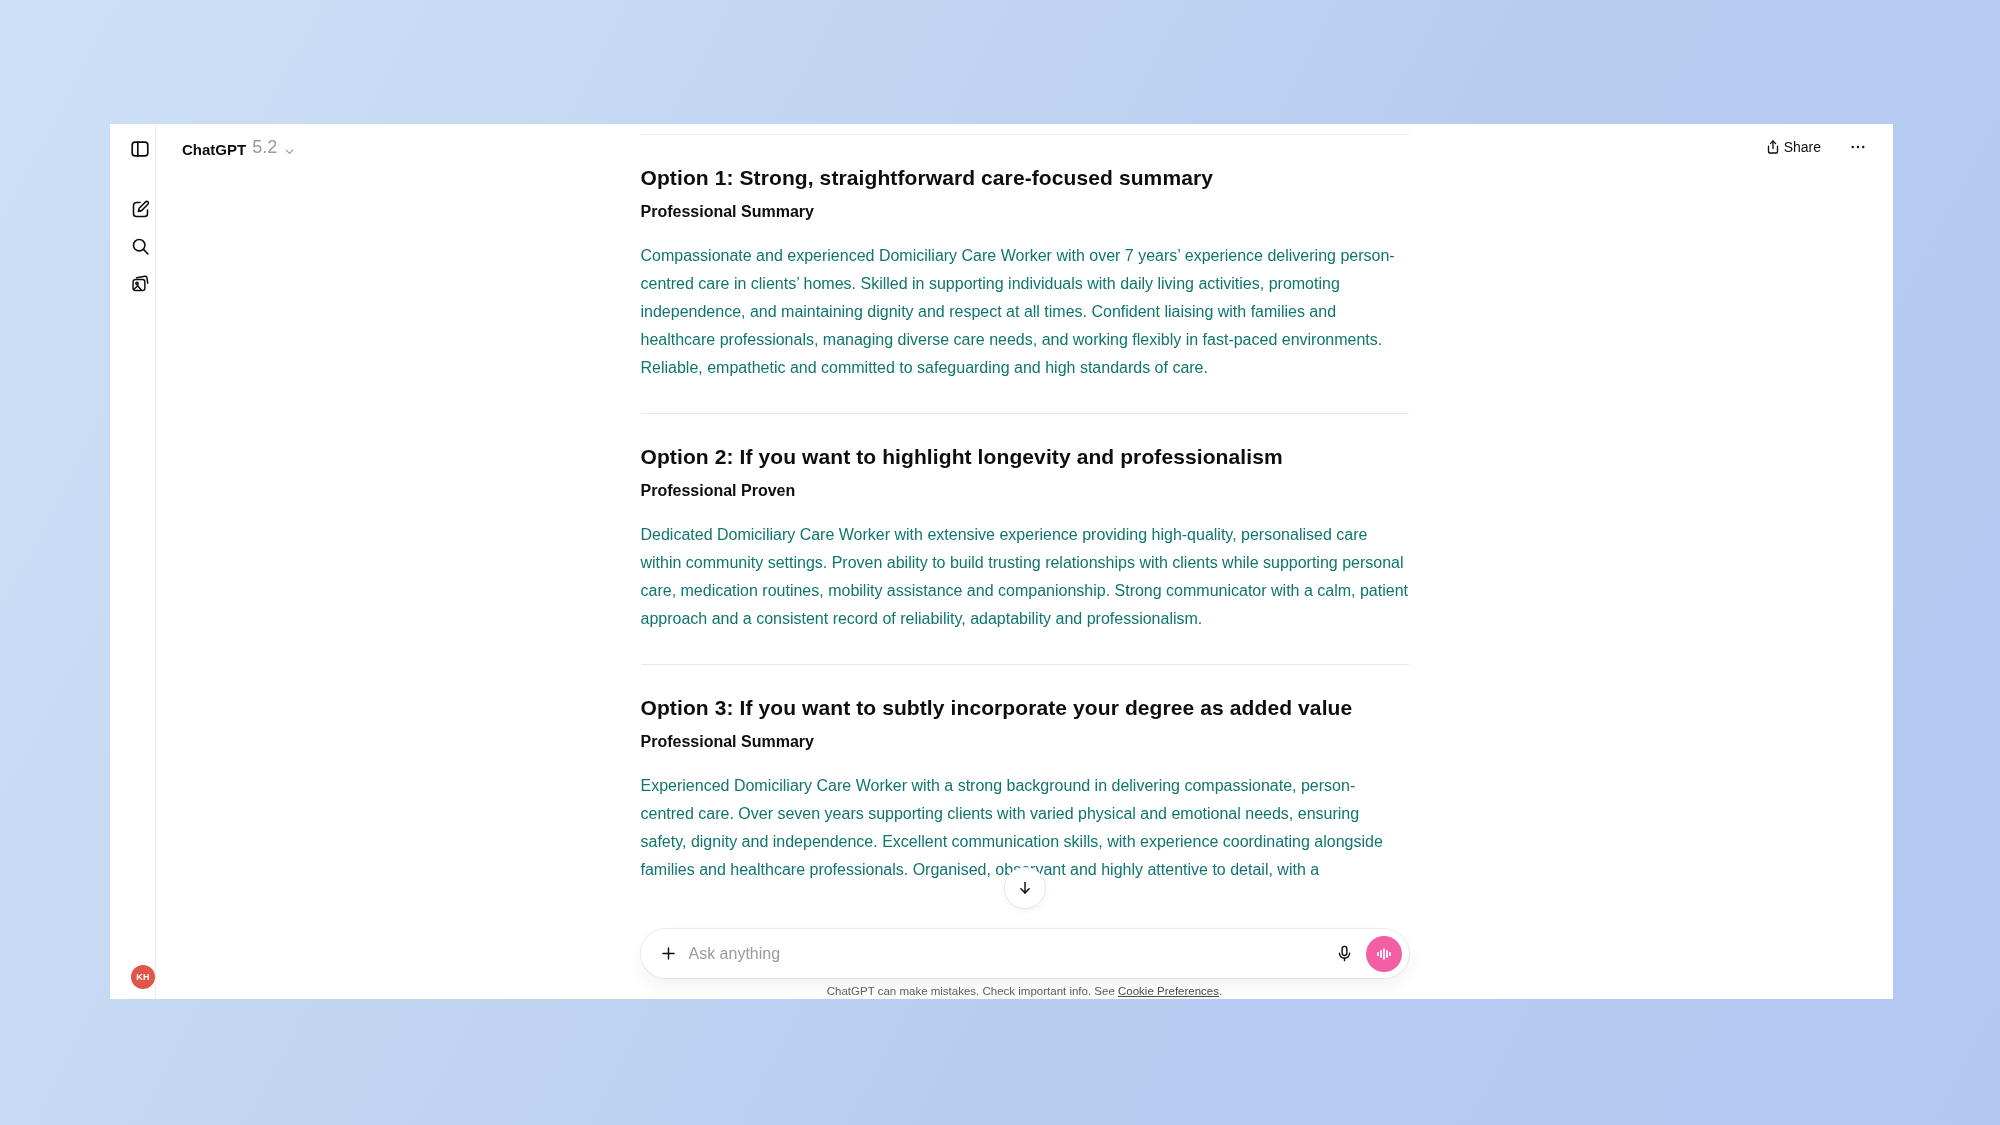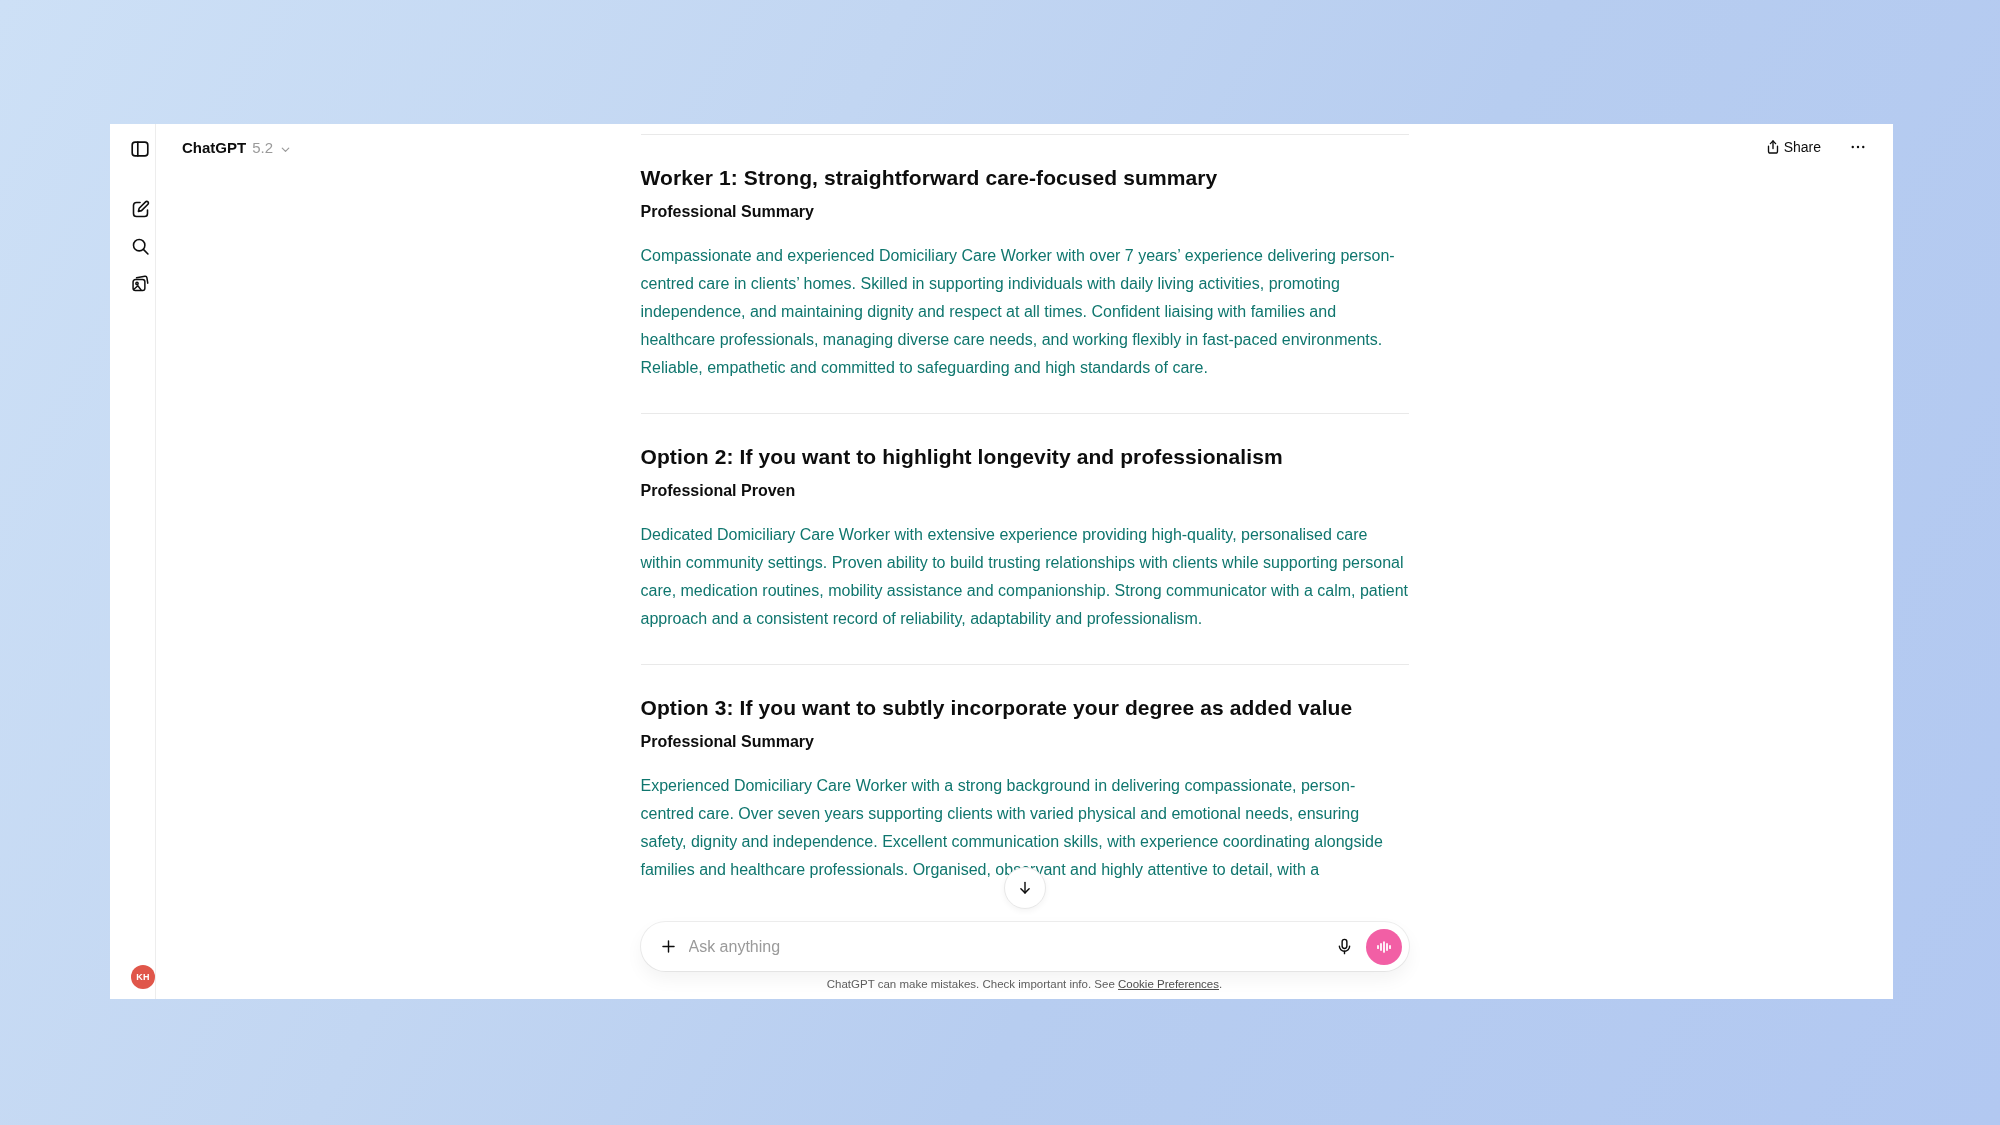--- a/index.html
+++ b/index.html
@@ -43,21 +43,21 @@
   .header{
     position:absolute; top:0; left:0; right:0; height:46px;
     display:flex; align-items:center; padding:0 20px; pointer-events:none;
   }
   .header > *{ pointer-events:auto; }
   .model-selector{
     display:flex; align-items:flex-end; gap:6px; border:none; background:transparent;
     cursor:pointer; font-family:inherit; padding:4px 6px; border-radius:8px;
   }
   .model-title{ font-size:15px; font-weight:700; color:#0d0d0d; }
-  .model-version{ font-size:15px; font-weight:400; color:#9a9a9a; }
+  .model-version{ font-size:18px; font-weight:400; color:#9a9a9a; }
   .header .spacer{ flex:1; }
   .share-btn{
     display:flex; align-items:center; gap:2px; border:none; background:transparent;
     cursor:pointer; font-family:inherit; color:#0d0d0d; padding:6px 8px; border-radius:8px;
   }
   .share-label{ font-size:14px; font-weight:400; }
   .more-btn{ margin-left:14px; }
   
   .scroll-down-btn{
     position:absolute; left:50%; transform:translateX(-50%); bottom:90px;
@@ -76,21 +76,21 @@
   .composer input{
     flex:1; border:none; outline:none; font-family:inherit; font-size:16px; color:#0d0d0d;
     background:transparent;
   }
   .composer input::placeholder{ color:#9a9a9a; }
   .voice-btn{
     width:36px; height:36px; border-radius:50%; border:none; cursor:pointer;
     background:#f25fa5; color:#fff; display:flex; align-items:center; justify-content:center;
   }
   .footer-strip{
-    background:#fff; text-align:center; padding:7px 0 9px;
+    background:#fff; text-align:center; padding:7px 0 2px;
     font-size:11.5px; color:#5d5d5d;
   }
   .footer-strip a{ color:#4d4d4d; text-decoration:underline; cursor:pointer; }
 </style>
 </head>
 <body>
 
 <div class="window">
 
   <nav class="sidebar">
@@ -171,21 +171,21 @@
           </svg>
         </span>
       </button>
     </div>
 
     <div class="content">
       <div class="column">
 
         <hr>
         <section>
-          <h2>Worker 1: Strong, straightforward care-focused summary</h2>
+          <h2>Option 1: Strong, straightforward care-focused summary</h2>
           <h4>Professional Summary</h4>
           <p>Compassionate and experienced Domiciliary Care Worker with over 7 years’ experience delivering person-centred care in clients’ homes. Skilled in supporting individuals with daily living activities, promoting independence, and maintaining dignity and respect at all times. Confident liaising with families and healthcare professionals, managing diverse care needs, and working flexibly in fast-paced environments. Reliable, empathetic and committed to safeguarding and high standards of care.</p>
         </section>
 
         <hr>
         <section>
           <h2>Option 2: If you want to highlight longevity and professionalism</h2>
           <h4>Professional Proven</h4>
           <p>Dedicated Domiciliary Care Worker with extensive experience providing high-quality, personalised care within community settings. Proven ability to build trusting relationships with clients while supporting personal care, medication routines, mobility assistance and companionship. Strong communicator with a calm, patient approach and a consistent record of reliability, adaptability and professionalism.</p>
         </section>

